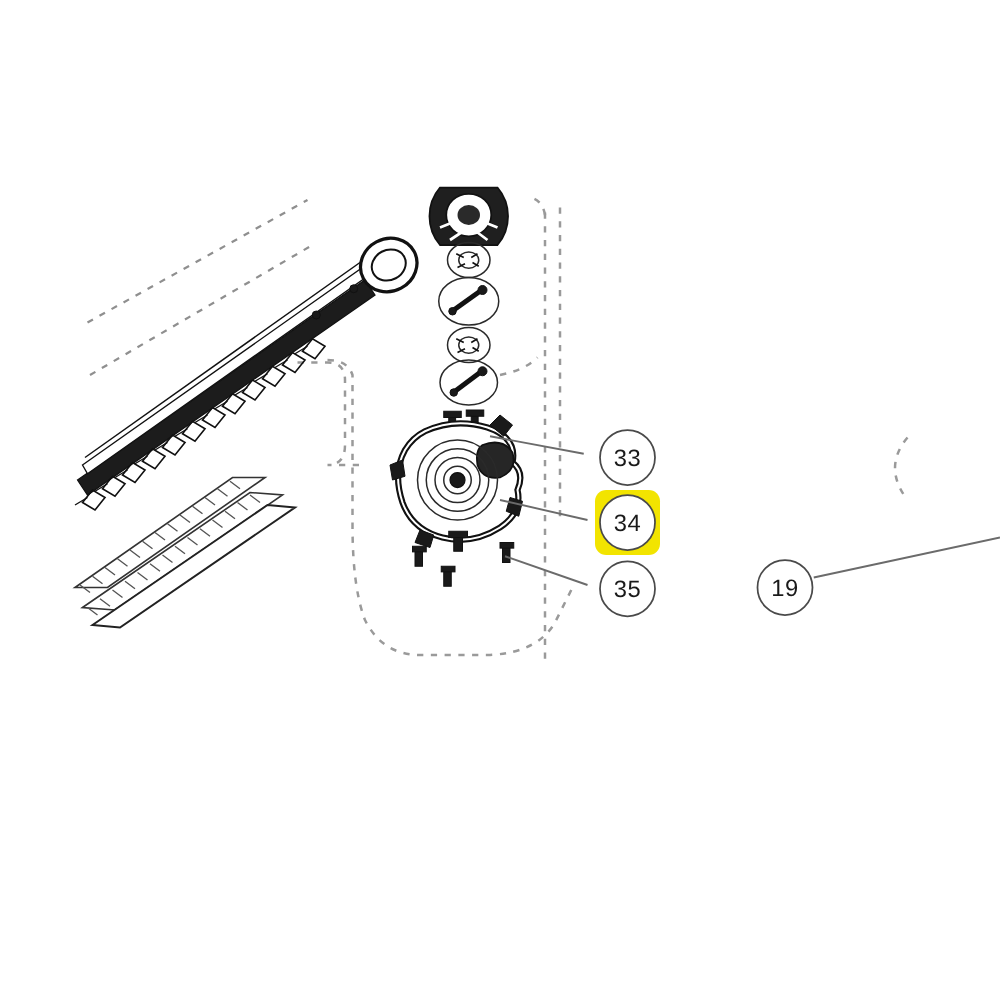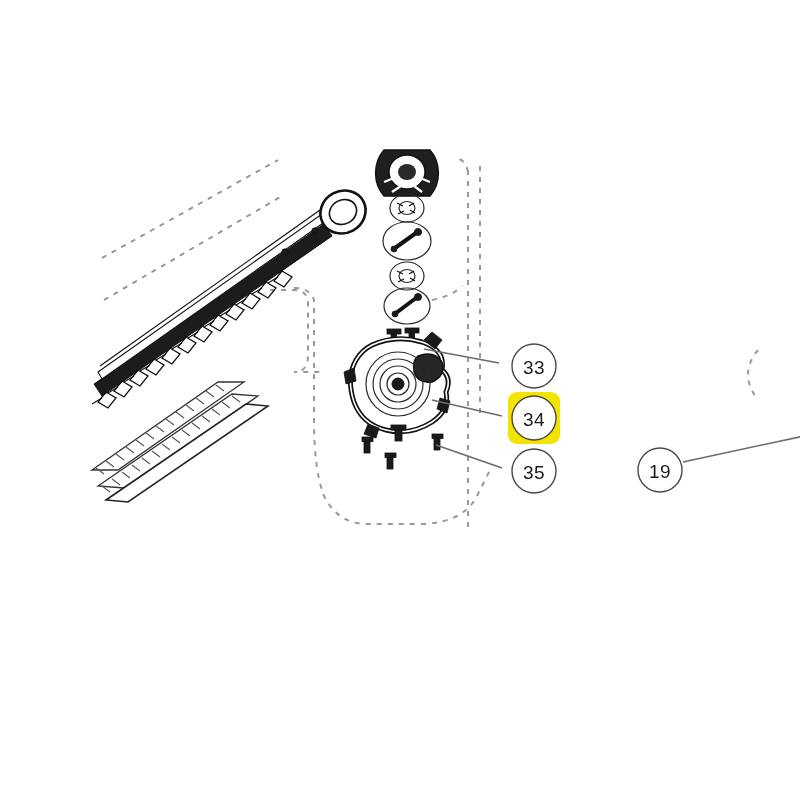--- a/index.html
+++ b/index.html
@@ -13,21 +13,20 @@
     height: 800px;
     font-family: "Liberation Sans", sans-serif;
     overflow: hidden;
     position: relative;
   }
   #diagram-root {
     position: relative;
     width: 756px;
     height: 800px;
     background: #ffffff;
-    padding-left: 32px;
   }
   svg#parts-svg {
     display: block;
     width: 800px;
     height: 800px;
   }
   .callout-text {
     font-family: "Liberation Sans", sans-serif;
     font-size: 19px;
     fill: #1a1a1a;

